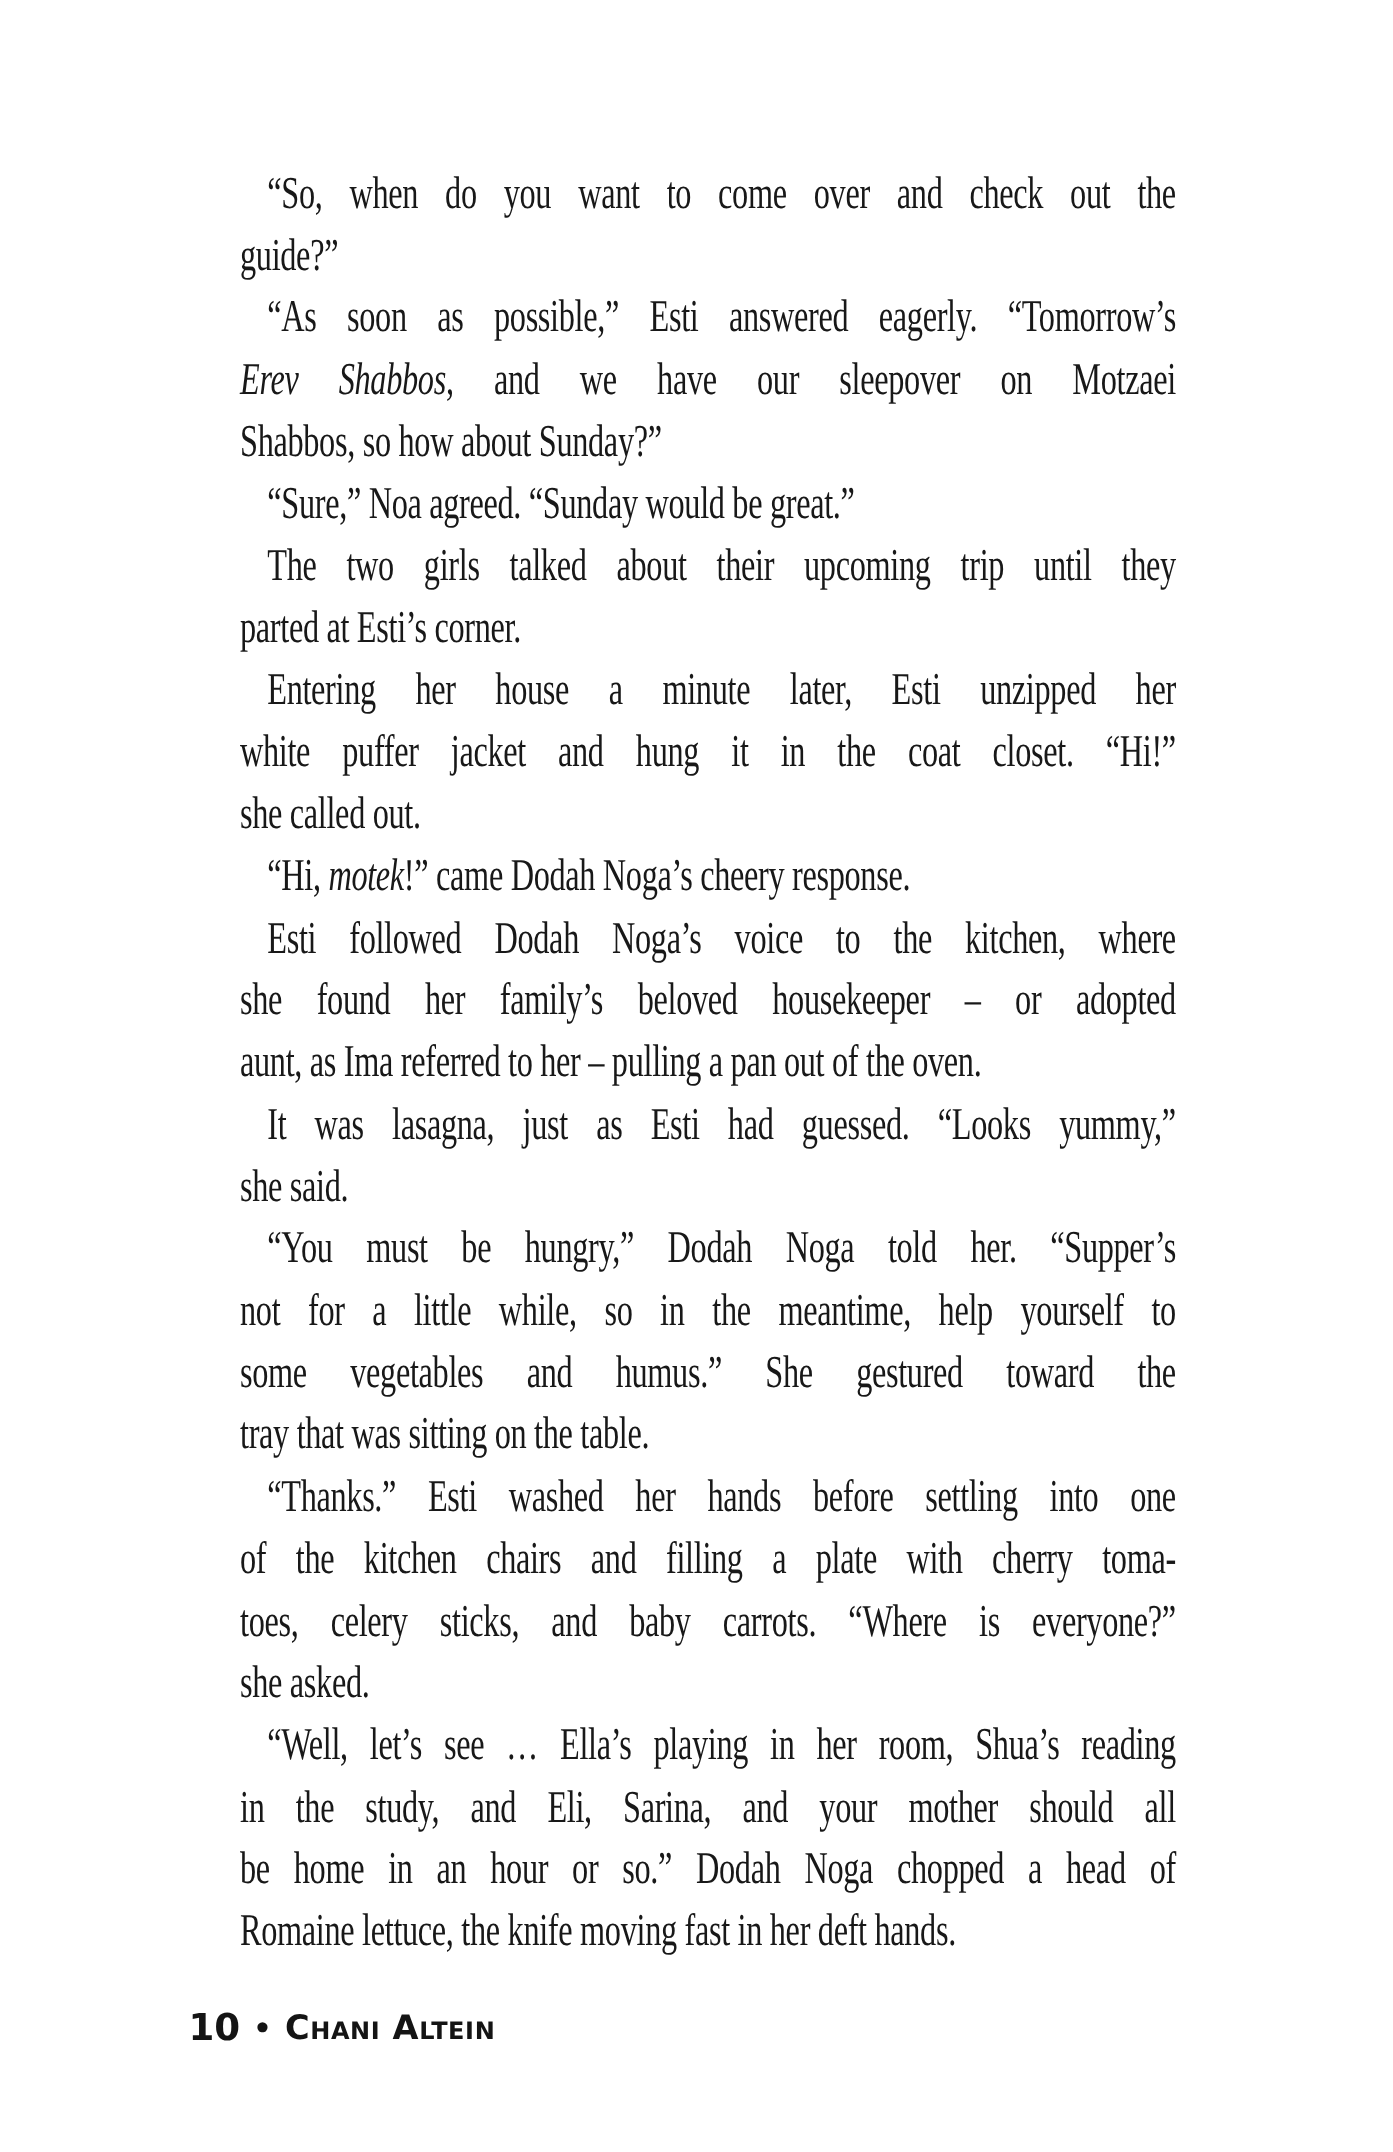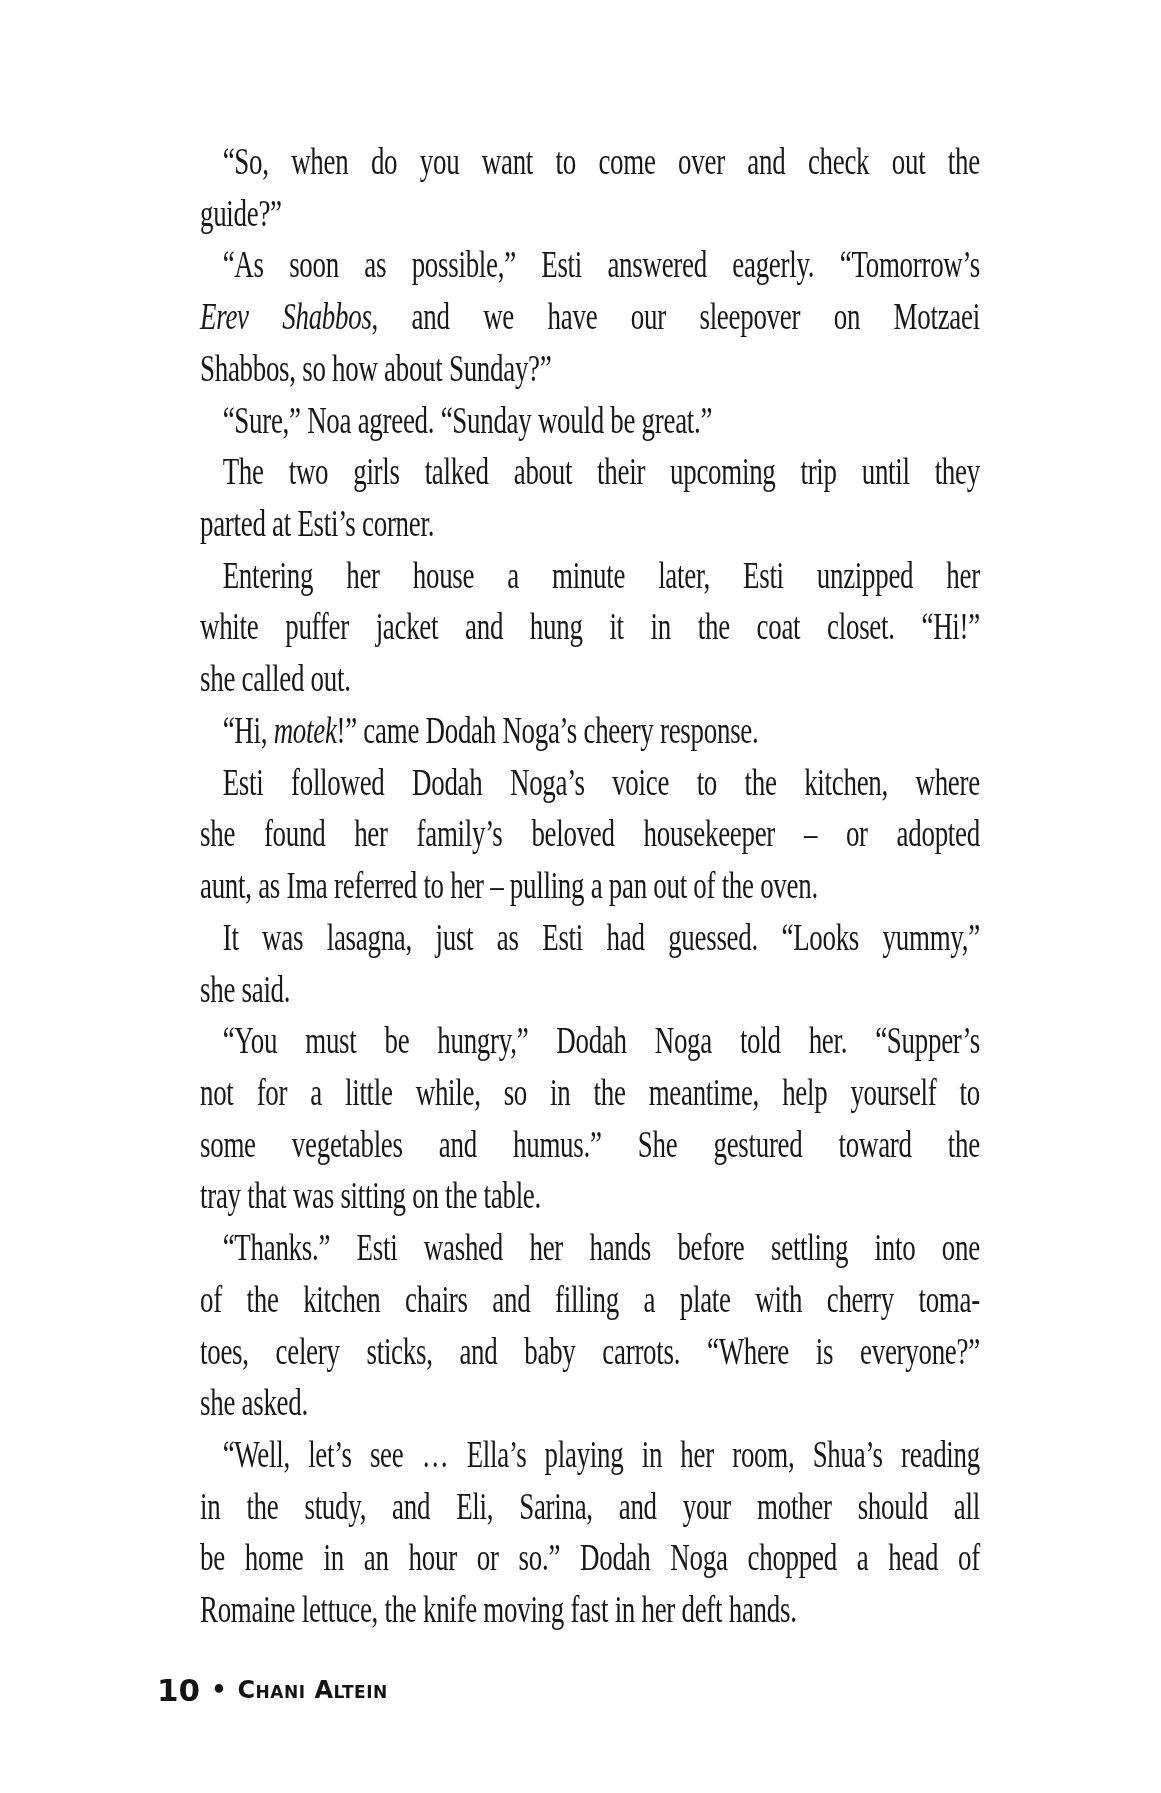--- a/index.html
+++ b/index.html
@@ -55,21 +55,21 @@
   }
   .page-number {
     font-size: 31px;
     line-height: 36px;
   }
   .footer-dot {
     font-size: 24px;
     line-height: 36px;
   }
   .author {
-    font-size: 24px;
+    font-size: 28px;
     line-height: 36px;
     font-variant: small-caps;
     letter-spacing: 0.5px;
   }
 </style>
 </head>
 <body>
 
 <div class="page">
 

